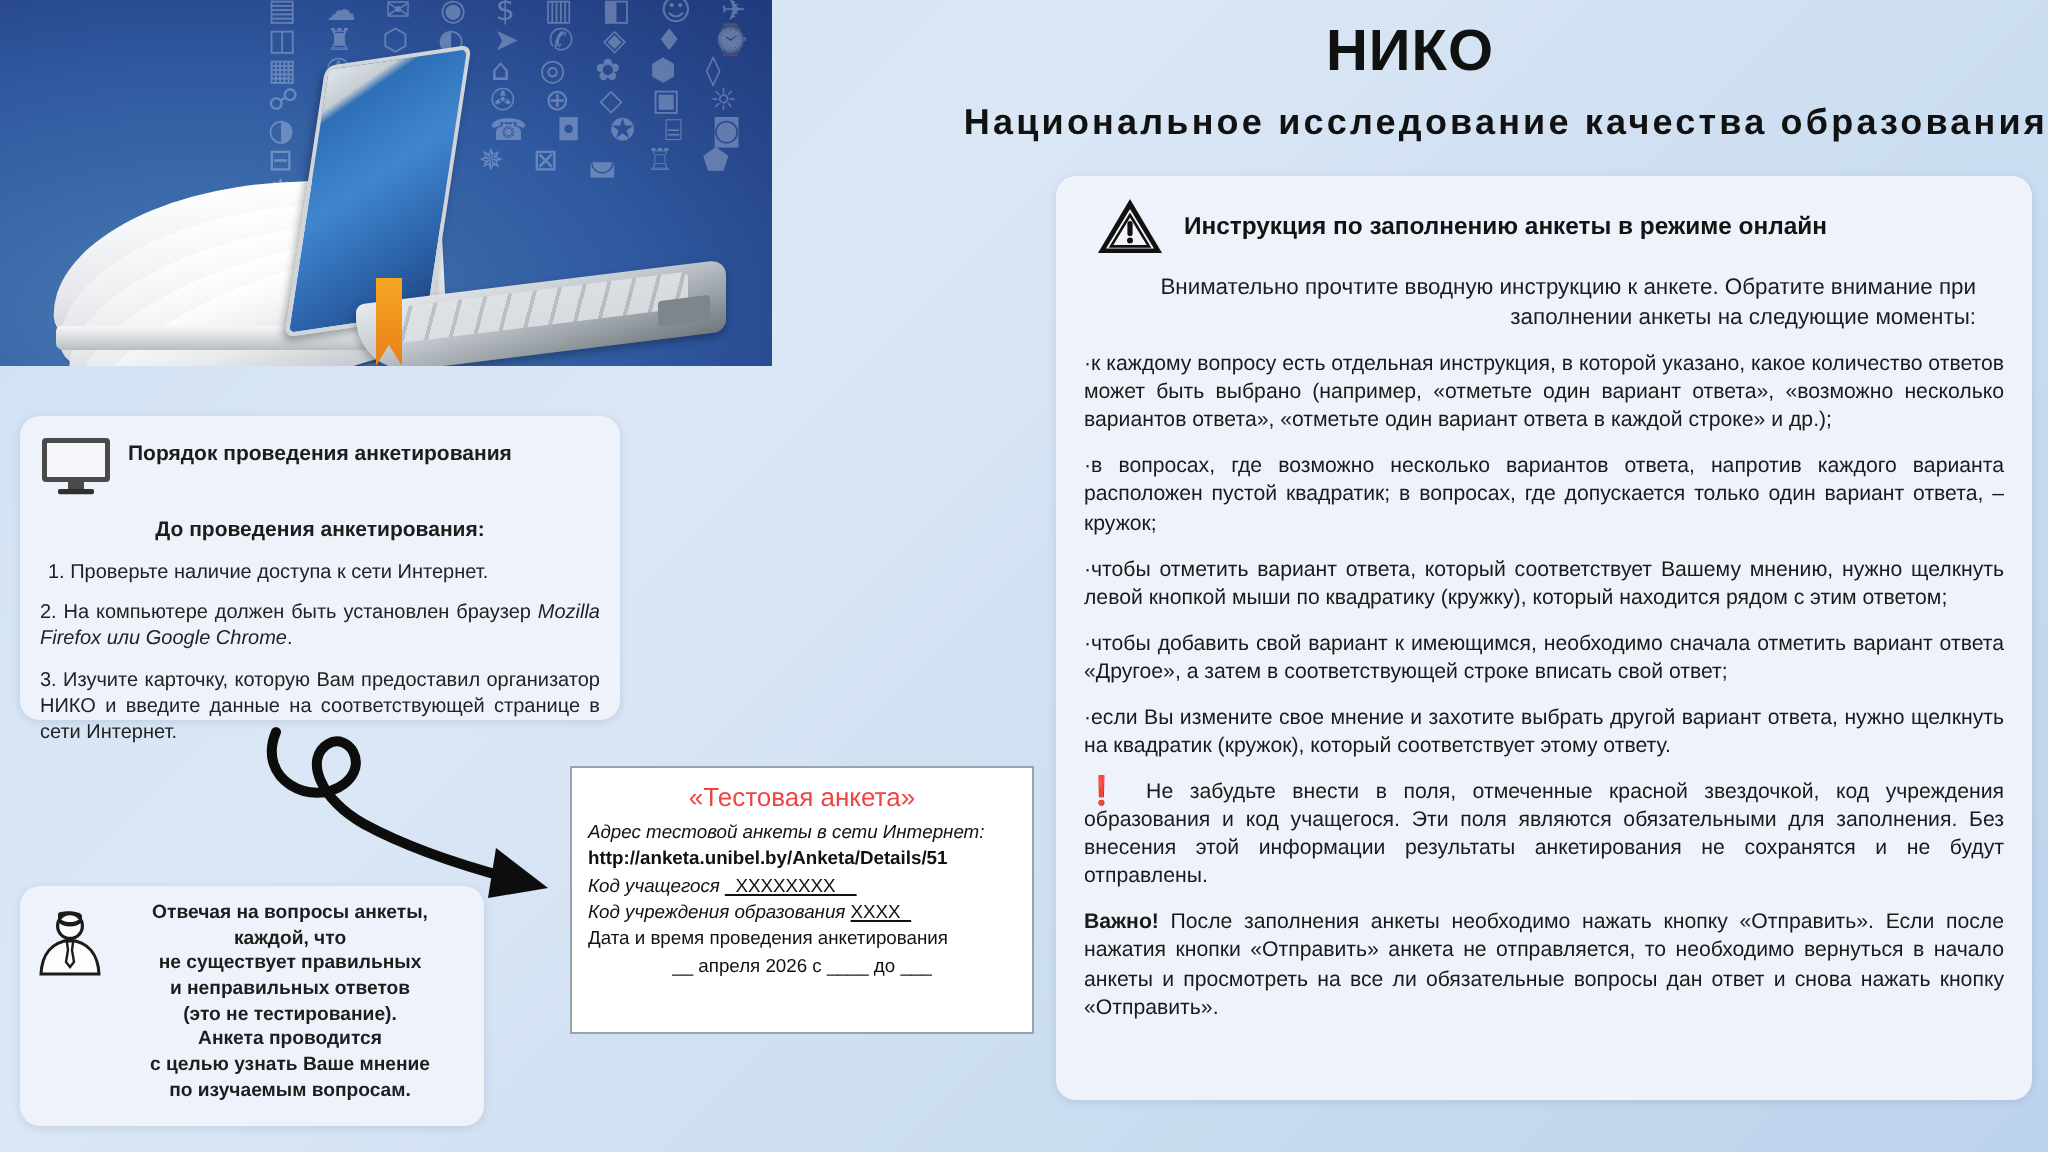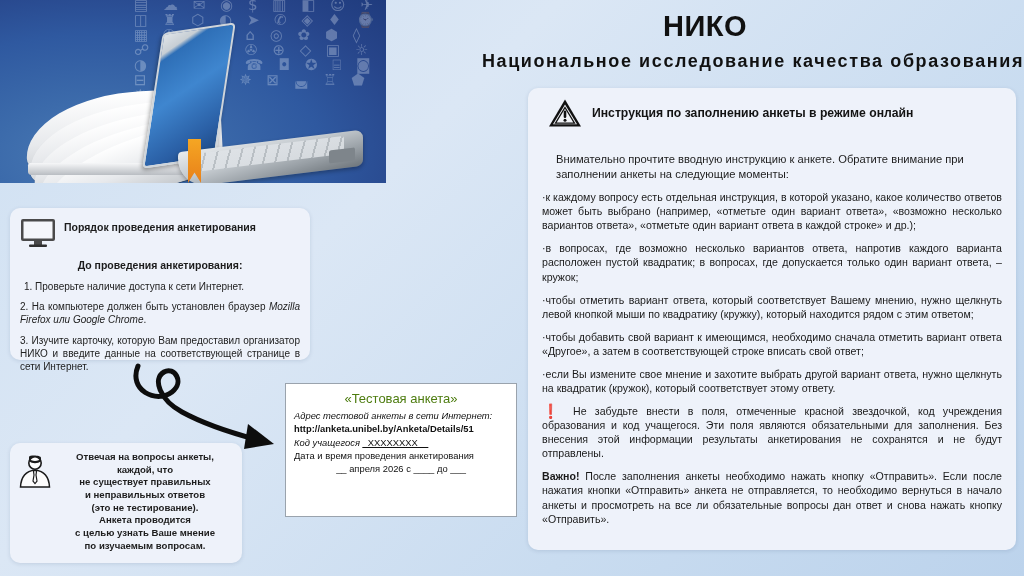--- a/index.html
+++ b/index.html
@@ -100,21 +100,21 @@
   .order-list p { text-align: justify; margin-bottom: 7px; }
   .order-list p.first { text-align: left; padding-left: 4px; }
   .order-list i { font-style: italic; }
 
   
   #card-anketa {
     position: absolute; left: 285px; top: 383px; width: 232px; height: 134px;
     background: #ffffff; border: 1px solid #9aa3ad;
     padding: 7px 8px 0 8px;
   }
-  #anketa-title { text-align: center; font-size: 13px; color: #4d7c0f; margin-bottom: 3px; }
+  #anketa-title { text-align: center; font-size: 13px; color: #ef4444; margin-bottom: 3px; }
   #card-anketa .ln { font-size: 9.4px; color: #111; line-height: 1.42; }
   #card-anketa .it { font-style: italic; }
   #card-anketa .bd { font-weight: bold; }
   #card-anketa .u { text-decoration: underline; }
   #card-anketa .center { text-align: center; }
 
   
   #card-note { left: 10px; top: 443px; width: 232px; height: 120px; background: #eef2fa; padding: 8px 8px 6px 8px; }
   .note-flex { display: flex; gap: 4px; }
   .person { width: 34px; height: 36px; flex: 0 0 34px; margin-top: 3px; }
@@ -126,22 +126,22 @@
 
   
   #card-instr {
     left: 528px; top: 88px; width: 488px; height: 462px;
     padding: 10px 14px 8px 14px;
   }
   .instr-head { display: flex; align-items: center; gap: 10px; padding-left: 6px; }
   .warn { width: 34px; height: 30px; flex: 0 0 34px; }
   .instr-title { font-weight: bold; font-size: 12.2px; color: #131313; }
   .instr-lead {
-    text-align: left; font-size: 11.2px; color: #1c1c1c; line-height: 1.3;
-    margin-top: 24px; padding: 0 14px;
+    text-align: right; font-size: 11.2px; color: #1c1c1c; line-height: 1.3;
+    margin-top: 9px; padding: 0 14px;
   }
   .instr-body { margin-top: 9px; font-size: 10.6px; color: #1a1a1a; line-height: 1.33; }
   .instr-body p { text-align: justify; margin-bottom: 9px; }
   .instr-body p:last-child { margin-bottom: 0; }
   .bang { font-weight: bold; font-size: 14px; line-height: 0; position: relative; top: 1px; }
   .bold { font-weight: bold; }
 </style>
 </head>
 <body>
 
@@ -193,20 +193,21 @@
 <svg id="arrow" viewBox="0 0 180 105">
   <path d="M8,14 C-2,38 26,52 42,40 C55,30 44,14 34,20 C22,27 30,48 52,60 C74,72 104,82 136,90" fill="none" stroke="#0d0d0d" stroke-width="5" stroke-linecap="round"></path>
   <path d="M118,72 L144,92 L114,97 Z" fill="#0d0d0d"></path>
 </svg>
 
 <div id="card-anketa">
   <div id="anketa-title">«Тестовая анкета»</div>
   <div class="ln it">Адрес тестовой анкеты в сети Интернет:</div>
   <div class="ln bd">http://anketa.unibel.by/Anketa/Details/51</div>
   <div class="ln"><span class="it">Код учащегося</span> <span class="u">_XXXXXXXX__</span></div>
+  <div class="ln"><span class="it">Код учреждения образования</span> <span class="u">XXXX_</span></div>
   <div class="ln">Дата и время проведения анкетирования</div>
   <div class="ln center">__ апреля 2026 с ____ до ___</div>
 </div>
 
 <div class="card" id="card-note">
   <div class="note-flex">
     <svg class="person" viewBox="0 0 34 36">
       <path d="M11 3 C11 1 23 1 23 4 L23 9 C23 13 19 15 17 15 C15 15 11 13 11 9 Z" fill="#1b1b1b"></path>
       <circle cx="17" cy="9" r="6.2" fill="#fdfdfd" stroke="#1b1b1b" stroke-width="1.6"></circle>
       <path d="M11 4 C13 8 21 8 23 4 L23 7 C20 10 14 10 11 7 Z" fill="#1b1b1b"></path>

